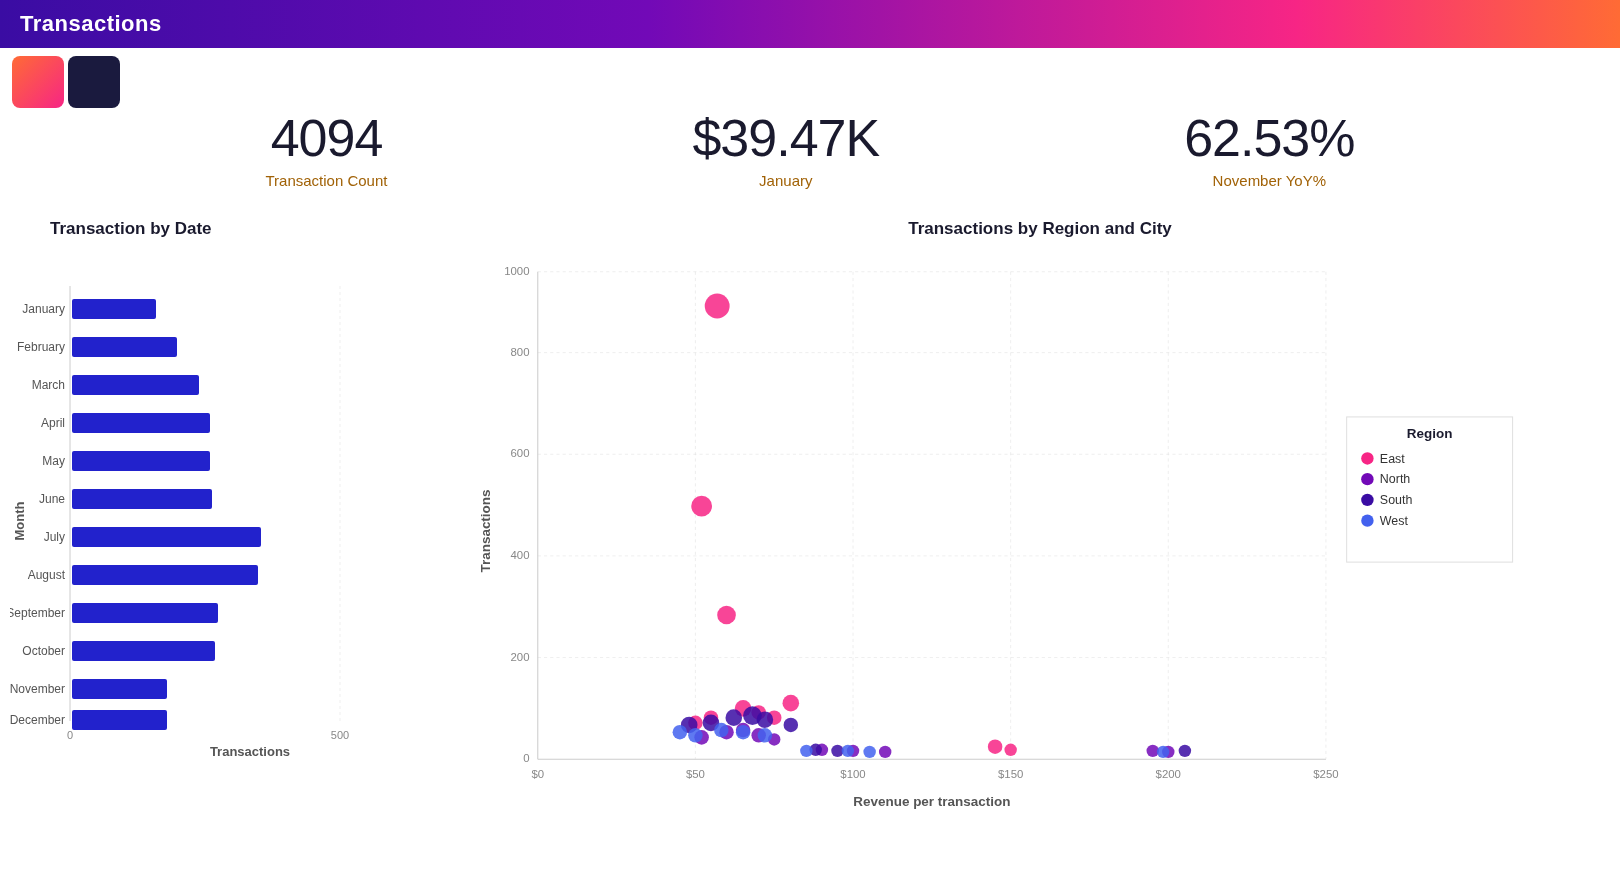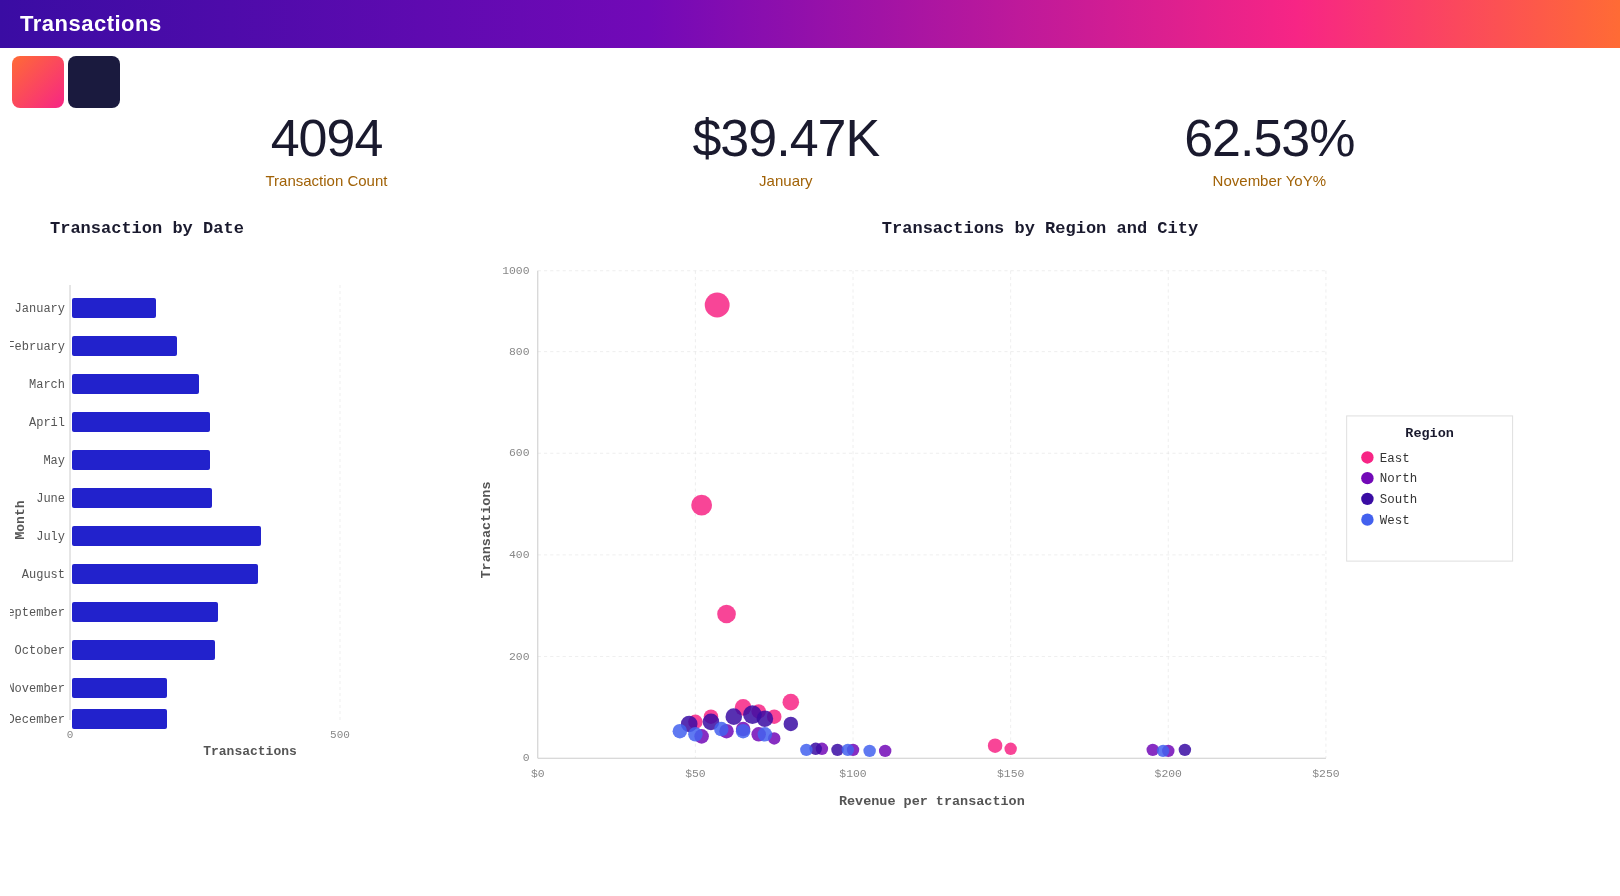--- a/index.html
+++ b/index.html
@@ -62,21 +62,20 @@
     }
     .kpi-label {
       font-size: 15px;
       color: #a16207;
       margin-top: 4px;
     }
     
     .main-content {
       display: flex;
       padding: 20px 30px 10px 10px;
-      font-family: Liberation Mono, monospace;
     }
     
     .left-chart {
       width: 440px;
       flex-shrink: 0;
     }
     .chart-title {
       font-size: 17px;
       font-weight: 700;
       color: #1a1a2e;

